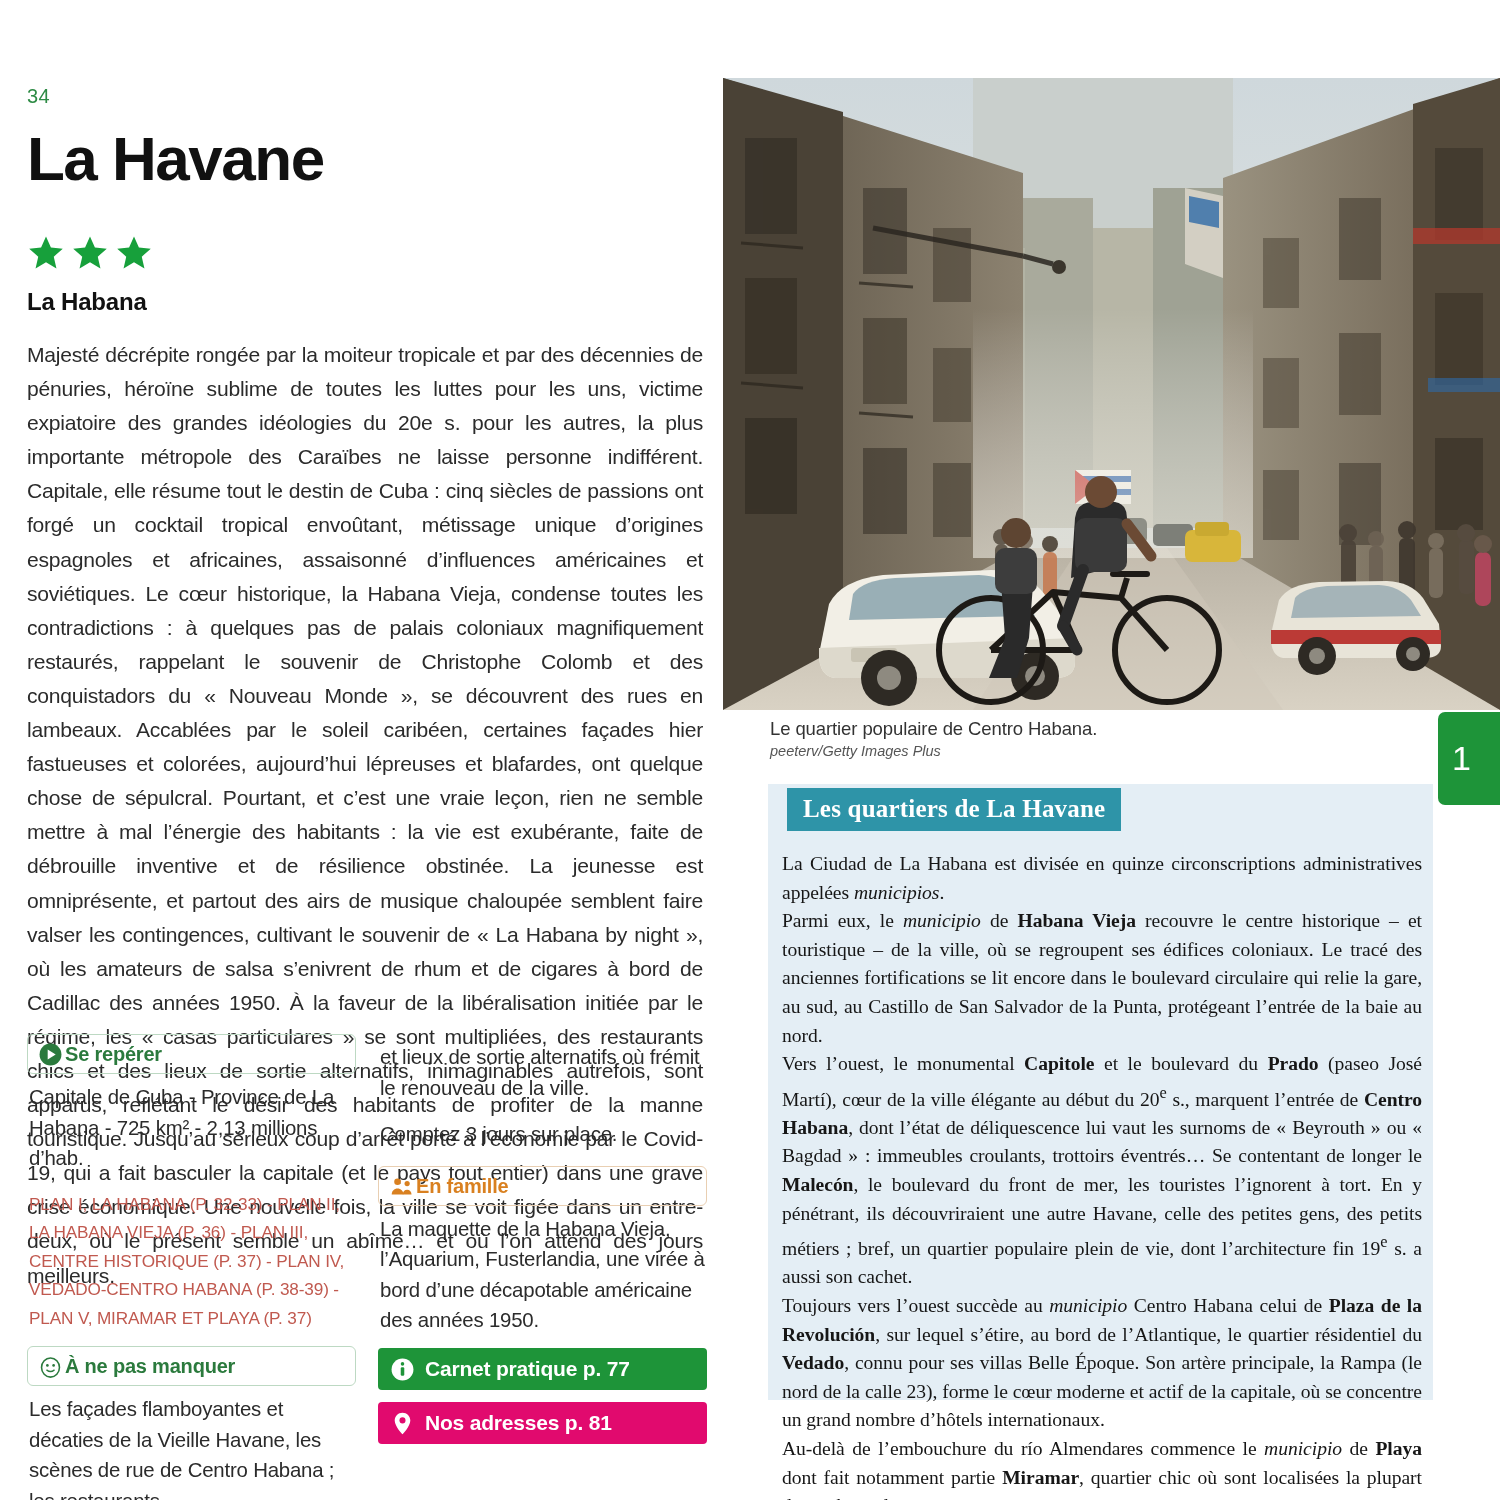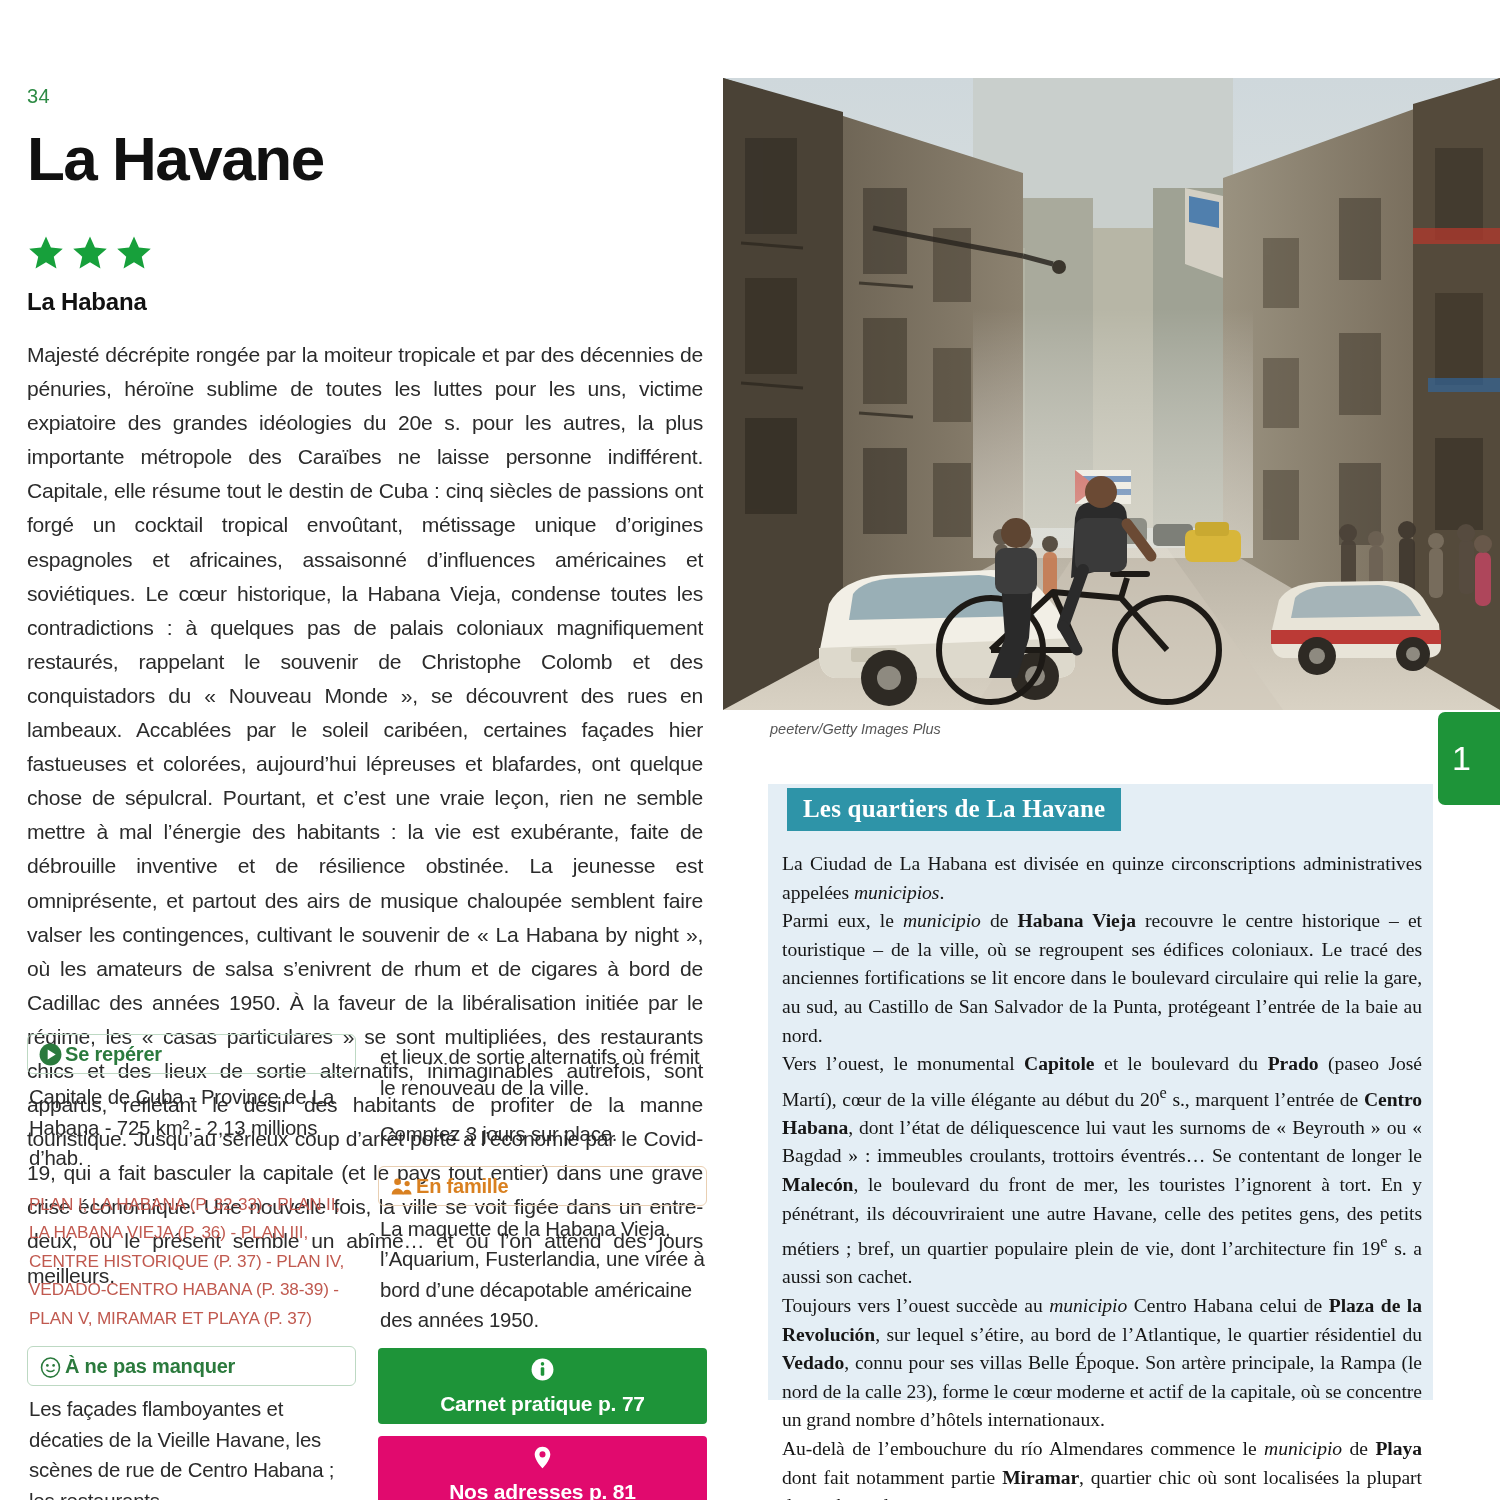--- a/index.html
+++ b/index.html
@@ -137,21 +137,20 @@
   }
 
   .cta {
     border-radius: 4px;
     padding: 9px 12px 8px 12px;
     display: flex;
     align-items: center;
     gap: 10px;
     margin-top: 12px;
     box-sizing: border-box;
-    flex-direction: column;
   }
   .cta-label {
     font-size: 21px;
     font-weight: 700;
     color: #ffffff;
     letter-spacing: -.2px;
   }
 
   
   .photo {
@@ -491,20 +490,21 @@
 
     <g>
       <path d="M278 504 L282 560 L266 600 L294 600 L306 560 L310 506 Z" fill="#2a2a2a"></path>
       <rect x="272" y="470" width="42" height="46" rx="10" fill="#3d3d3d"></rect>
       <circle cx="293" cy="455" r="15" fill="#5e4532"></circle>
     </g>
   </svg>
 </div>
 
 <div class="photo-caption">
+  <div class="caption-text">Le quartier populaire de Centro Habana.</div>
   <div class="caption-credit">peeterv/Getty Images Plus</div>
 </div>
 
 <div class="chapter-tab">
   <span>1</span>
 </div>
 
 <div class="blue-panel">
   <div class="panel-title-bar">
     <span class="panel-title">Les quartiers de La Havane</span>

